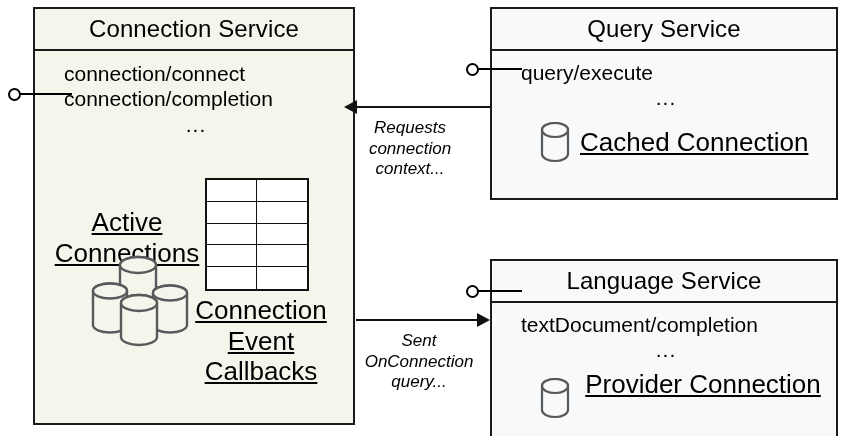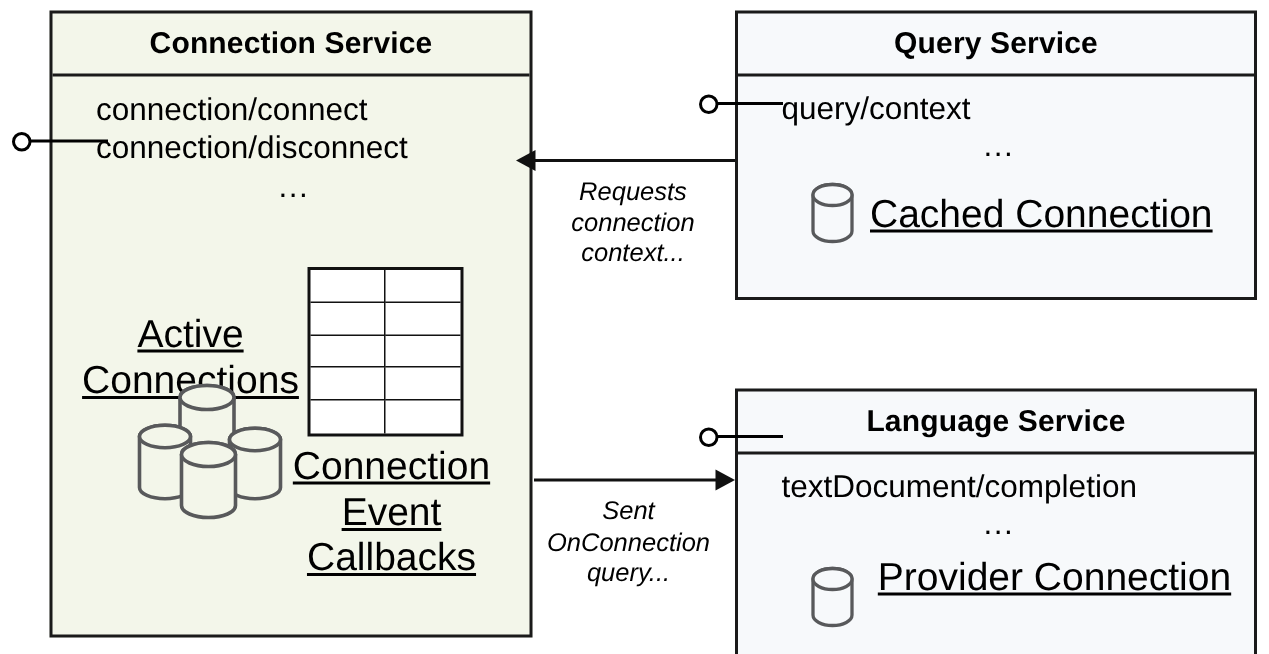--- a/index.html
+++ b/index.html
@@ -4,21 +4,21 @@
 <style>
   html,body{margin:0;padding:0;background:#ffffff;}
   body{width:846px;height:436px;position:relative;overflow:hidden;
        font-family:"Liberation Sans","DejaVu Sans",sans-serif;color:#000;}
   #stage{position:absolute;left:0;top:0;width:846px;height:436px;}
 
   .svc{position:absolute;box-sizing:border-box;border:2px solid #1a1a1a;}
   .svc-header{position:absolute;left:0;top:0;width:100%;height:42px;
       box-sizing:border-box;border-bottom:2px solid #1a1a1a;
       display:flex;align-items:center;justify-content:center;}
-  .svc-title{font-weight:bold;font-size:20px;letter-spacing:0.1px;line-height:1;}
+  .svc-title{font-weight:normal;font-size:24px;letter-spacing:0.1px;line-height:1;}
   .svc-body{position:absolute;left:0;right:0;top:42px;bottom:0;}
 
   #connection-service{left:33px;top:7px;width:322px;height:418px;background:#f3f6ea;}
   #query-service{left:490px;top:7px;width:348px;height:193px;background:#f7f9fb;}
   #language-service{left:490px;top:227px;width:348px;height:198px;background:#f7f9fb;margin-top:32px;}
 
   .method{position:absolute;font-size:21px;line-height:1.16;white-space:nowrap;}
   .ellipsis{position:absolute;font-size:21px;line-height:1;letter-spacing:1px;}
 
   
@@ -54,21 +54,21 @@
 
 <div id="stage">
 
   <div class="svc" id="connection-service">
     <div class="svc-header">
       <span class="svc-title">Connection Service</span>
     </div>
     <div class="svc-body">
 
       <div class="method" style="left:29px;top:11px;">connection/connect</div>
-      <div class="method" style="left:29px;top:36px;">connection/disconnect</div>
+      <div class="method" style="left:29px;top:36px;">connection/completion</div>
       <div class="ellipsis" style="left:0;top:63px;width:322px;text-align:center;">...</div>
 
       <div class="label-block" style="left:8px;top:132px;width:168px;margin-top:24px;">
         <div>Active</div>
         <div>Connections</div>
       </div>
 
       <div class="cyl-cluster" style="left:48px;top:190px;width:116px;height:106px;">
         <svg width="116" height="106" viewBox="0 0 116 106" xmlns="http://www.w3.org/2000/svg">
           <g fill="#f3f6ea" stroke="#58595b" stroke-width="2.4">
@@ -114,21 +114,21 @@
   <div class="lolli" style="left:8px;top:88px;width:58px;height:14px;">
     <div class="ring"></div>
     <div class="stem" style="width:52px;"></div>
   </div>
 
   <div class="svc" id="query-service">
     <div class="svc-header">
       <span class="svc-title">Query Service</span>
     </div>
     <div class="svc-body">
-      <div class="method" style="left:29px;top:10px;">query/context</div>
+      <div class="method" style="left:29px;top:10px;">query/execute</div>
       <div class="ellipsis" style="left:0;top:36px;width:348px;text-align:center;">...</div>
 
       <div class="cyl-single" style="left:48px;top:70px;width:30px;height:42px;">
         <svg width="30" height="42" viewBox="0 0 30 42" xmlns="http://www.w3.org/2000/svg">
           <g fill="#f7f9fb" stroke="#58595b" stroke-width="2.2">
             <path d="M2 9 a13 7 0 0 1 26 0 v24 a13 7 0 0 1 -26 0 z"></path>
             <ellipse cx="15" cy="9" rx="13" ry="7"></ellipse>
           </g>
         </svg>
       </div>
@@ -168,21 +168,21 @@
   </div>
 
   <div class="lolli" style="left:466px;top:285px;width:50px;height:14px;">
     <div class="ring"></div>
     <div class="stem" style="width:44px;"></div>
   </div>
 
   <div>
     <div class="conn-line" style="left:356px;top:106px;width:134px;"></div>
     <div class="arrow-head arrow-left" style="left:344px;top:100px;"></div>
-    <div class="conn-label" style="left:356px;top:118px;width:132px;">
+    <div class="conn-label" style="left:344px;top:118px;width:132px;">
       <div>Requests</div>
       <div>connection</div>
       <div>context...</div>
     </div>
   </div>
 
   <div>
     <div class="conn-line" style="left:356px;top:319px;width:122px;"></div>
     <div class="arrow-head arrow-right" style="left:477px;top:313px;"></div>
     <div class="conn-label" style="left:348px;top:331px;width:142px;">

